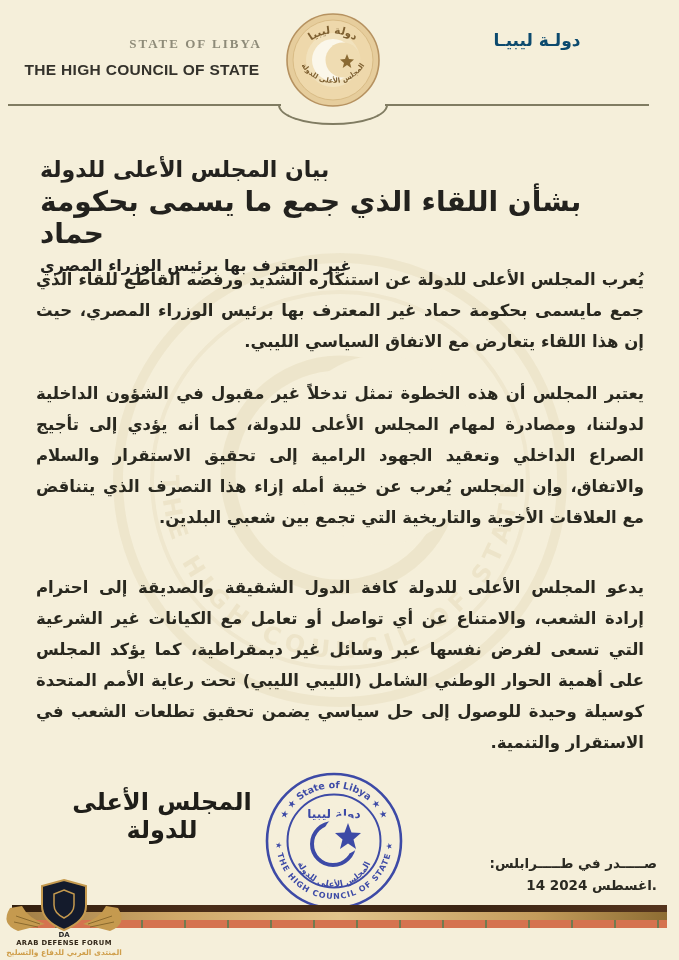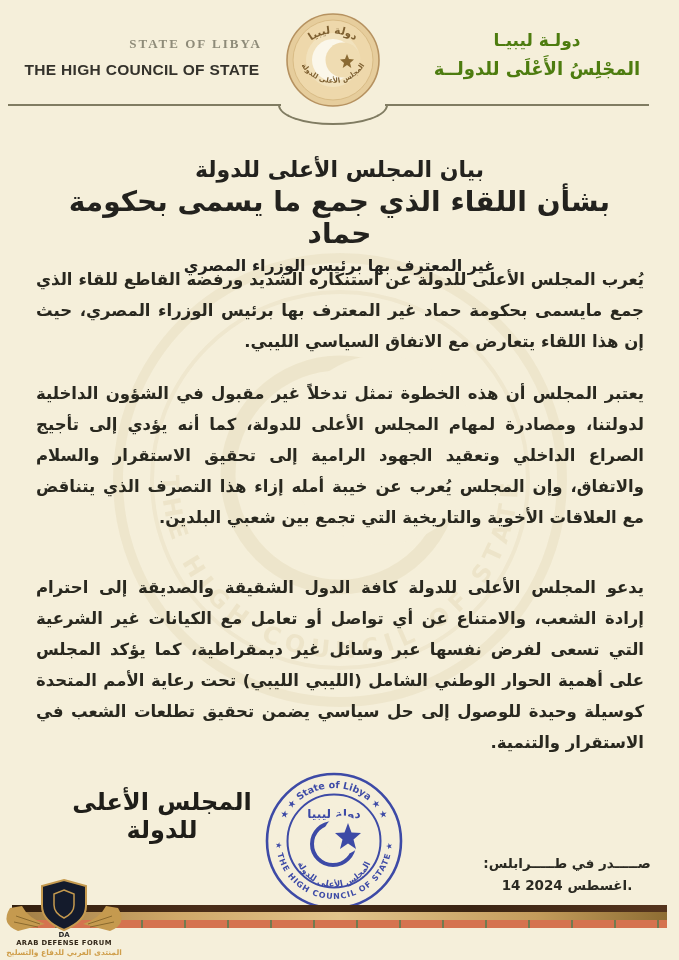--- a/index.html
+++ b/index.html
@@ -7,54 +7,54 @@
   body { font-family:"DejaVu Sans", sans-serif; }
   .page {
     position:relative; width:679px; height:960px; margin:0 auto;
     background:#f5efda; overflow:hidden;
   }
 
   
   .hdr-en { position:absolute; left:22px; top:36px; width:240px; text-align:center; color:#8e8b79; }
   .hdr-en .l1 { font-family:"Liberation Serif", serif; font-weight:bold; font-size:13px; letter-spacing:2px; color:#8e8b79;text-align:right; }
   .hdr-en .l2 { margin-top:9px; font-family:"Liberation Sans", sans-serif; font-weight:bold; font-size:15.5px; color:#34322b; letter-spacing:.3px; }
-  .hdr-ar { position:absolute; right:28px; top:30px; width:228px; text-align:center; direction:rtl; color:#4d7c0f; }
+  .hdr-ar { position:absolute; right:28px; top:30px; width:228px; text-align:center; direction:rtl; color:#0c4a6e; }
   .hdr-ar .a1 { font-size:17px; font-weight:bold; letter-spacing:1px; }
   .hdr-ar .a2 { margin-top:8px; font-size:18px; font-weight:bold; }
 
   .rule-left  { position:absolute; left:8px;  top:104px; width:273px; border-top:2.5px solid #807c62; }
   .rule-right { position:absolute; left:385px; top:104px; width:264px; border-top:2.5px solid #807c62; }
   .rule-arc   { position:absolute; left:278px; top:104.5px; width:110px; height:20px;
                 border:2.5px solid #807c62; border-top:none;
                 border-radius:0 0 55px 55px / 0 0 20px 20px; }
   .emblem-wrap { position:absolute; left:285px; top:11px; width:96px; height:98px; }
 
   
-  .title-block { position:absolute; left:40px; top:154px; width:599px; text-align:center;
+  .title-block { position:absolute; left:40px; top:154px; width:599px; text-align:left;
                  direction:rtl; color:#23221e; font-weight:bold; }
   .title-block .t1 { font-size:22px; line-height:32px; }
   .title-block .t2 { font-size:28px; line-height:32px; }
   .title-block .t3 { font-size:16px; line-height:32px; }
 
   
   .para { position:absolute; left:36px; width:608px; direction:rtl;
           text-align:justify; color:#29281f; font-weight:bold;
           font-size:16.5px; line-height:31px; }
   .p1 { top:264px; }
   .p2 { top:378px; }
   .p3 { top:572px; }
 
   
   .page-watermark { position:absolute; left:100px; top:240px; width:480px; height:480px; opacity:.65; pointer-events:none; }
 
   
   .signature { position:absolute; left:42px; top:788px; width:240px; text-align:center;
                direction:rtl; font-size:24px; font-weight:bold; color:#1f1e19; }
   .stamp-wrap { position:absolute; left:263px; top:770px; width:142px; height:142px; }
-  .issued { position:absolute; right:22px; top:852px; width:180px; text-align:center;
+  .issued { position:absolute; right:22px; top:852px; width:180px; text-align:right;
             color:#2b2a22; font-weight:bold; }
   .issued .place { direction:rtl; font-size:13.5px; line-height:22px; }
   .issued .date  { direction:ltr; font-size:13.5px; line-height:22px; }
 
   
   .stripe { position:absolute; left:12px; top:905px; width:655px; height:23px; }
   .stripe .b1 { height:7px; background:linear-gradient(90deg,#33200f,#4a2d18 30%,#3a2412 70%,#55341d); }
   .stripe .b2 { height:8px; background:linear-gradient(90deg,#a07d45,#cfa869 25%,#e2c48c 50%,#c49c5c 80%,#8d6d33); }
   .stripe .b3 { height:8px; background:#d5734f;
                 background-image:repeating-linear-gradient(90deg, rgba(30,130,80,.55) 0 2px, rgba(0,0,0,0) 2px 43px); }
@@ -80,21 +80,20 @@
     </text>
   </svg>
 
   <div class="hdr-en">
     <div class="l1">STATE OF LIBYA</div>
     <div class="l2">THE HIGH COUNCIL OF STATE</div>
   </div>
 
   <div class="hdr-ar">
     <div class="a1">دولـة ليبيـا</div>
-    <div class="a2">المجْلِسُ الأَعْلَى للدولــة</div>
   </div>
 
   <div class="rule-left"></div>
   <div class="rule-right"></div>
   <div class="rule-arc"></div>
 
   <div class="emblem-wrap">
     <svg viewBox="0 0 96 96" width="96" height="98">
       <circle cx="48" cy="48" r="46" fill="#e6cd9c" stroke="#b69260" stroke-width="1.6"></circle>
       <circle cx="48" cy="48" r="40" fill="#eed8ab" stroke="#d9bc86" stroke-width="1"></circle>

